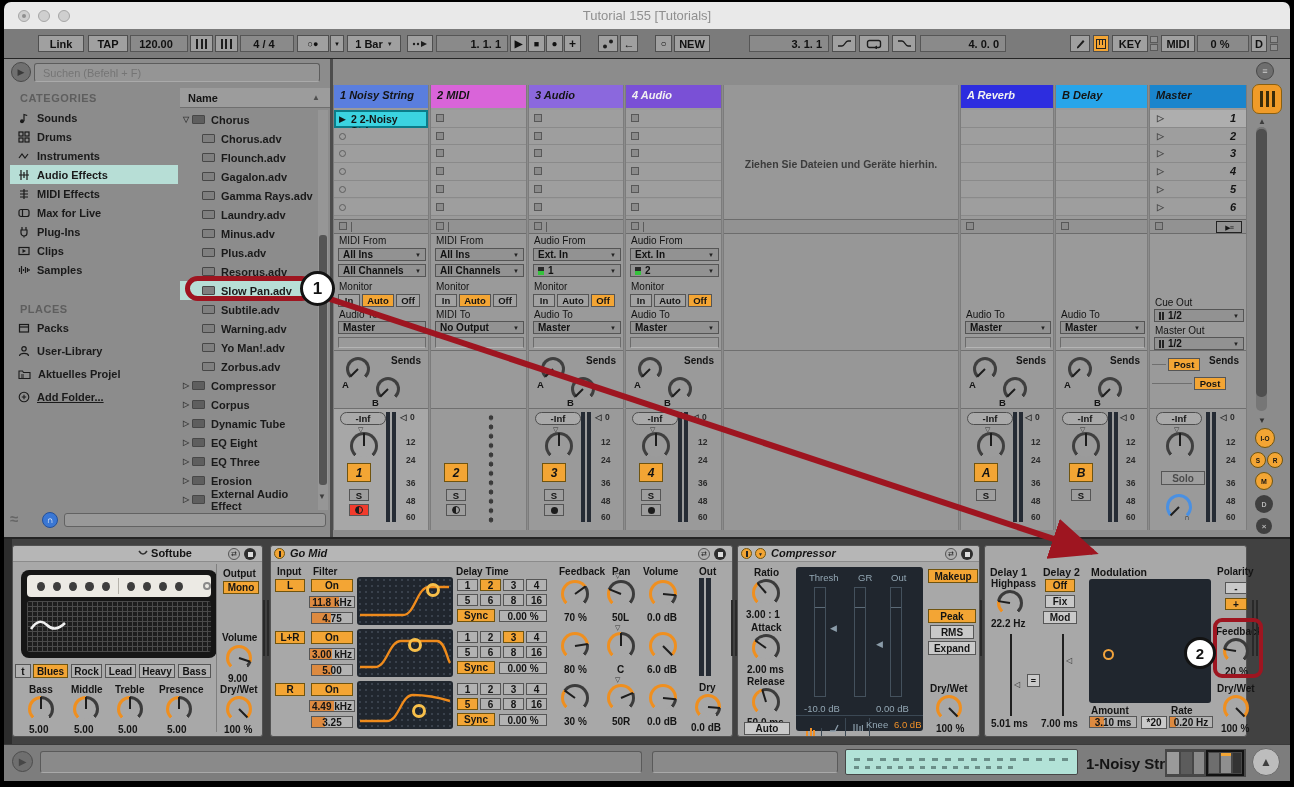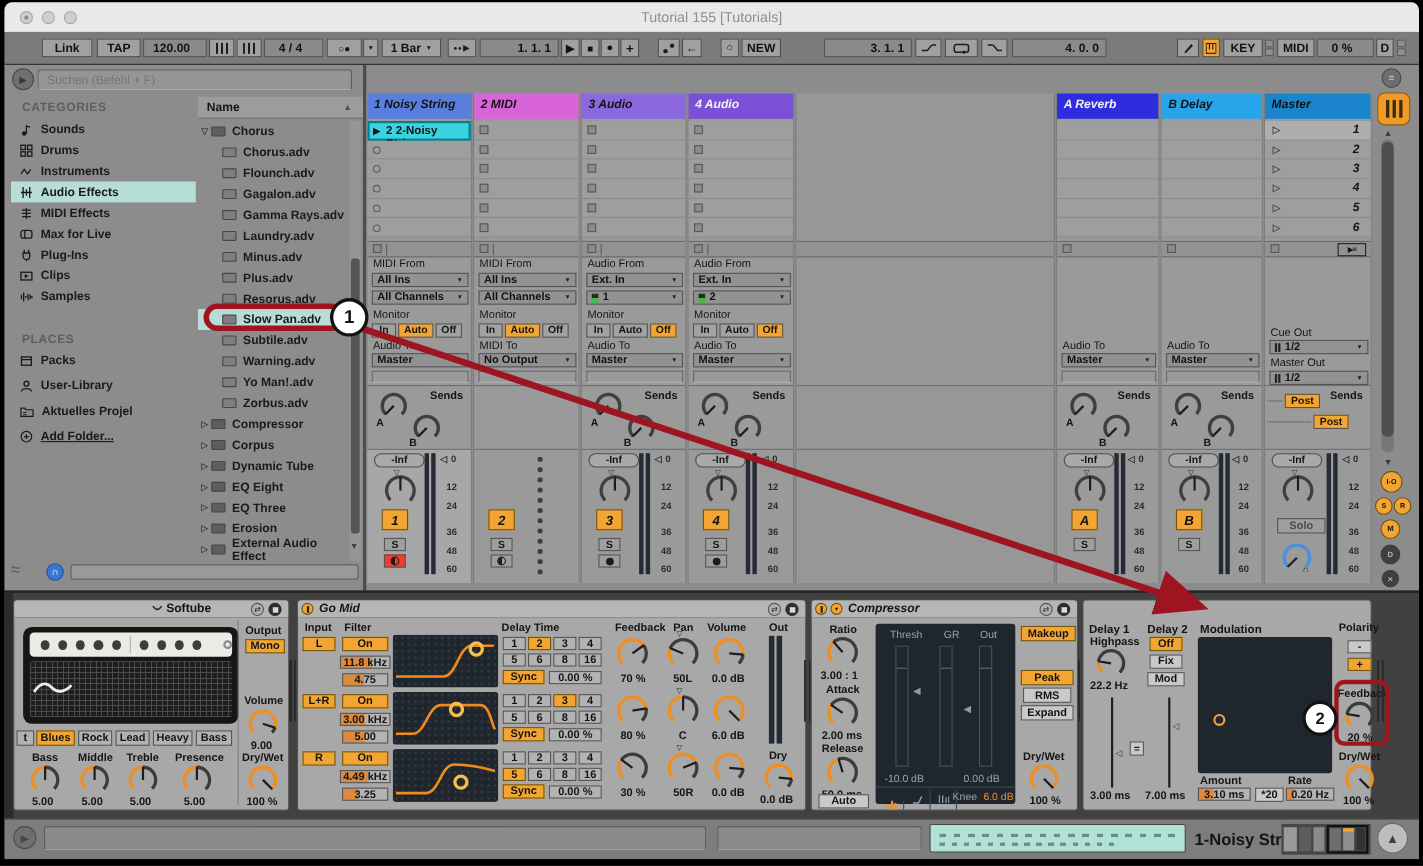--- a/index.html
+++ b/index.html
@@ -689,20 +689,23 @@
         <span class="sc" style="left:76px;top:3px">0</span>
       <span class="sc" style="left:72px;top:28px">12</span>
       <span class="sc" style="left:72px;top:46px">24</span>
       <span class="sc" style="left:72px;top:69px">36</span>
       <span class="sc" style="left:72px;top:87px">48</span>
       <span class="sc" style="left:72px;top:103px">60</span>
     </div>
   </div>
 
   <div class="col" style="left:723px;width:236px;background:#979797">
+    <div style="position:absolute;left:0;right:0;top:25px;height:107px;background:#989898;display:flex;align-items:center;justify-content:center">
+      <span style="font-size:10.5px;font-weight:bold;color:#3c3c3c">Ziehen Sie Dateien und Geräte hierhin.</span>
+    </div>
     <div class="stoprow"></div>
     <div class="sends"></div>
     <div class="mixer"></div>
   </div>
 
   <div class="col" style="left:960px;width:94px">
     <div class="chd" style="color: rgb(242, 242, 242); background-color: rgb(45, 45, 223);">A Reverb</div>
     <div class="srow" style="top:25px"></div>
     <div class="srow" style="top:42.7px"></div>
     <div class="srow" style="top:60.4px"></div>
@@ -1188,21 +1191,21 @@
   <div class="dev" style="left:984px;width:263px">
     <span class="dval" style="left:5px;top:20px;font-size:10.5px">Delay 1</span>
     <span class="dval" style="left:6px;top:32px">Highpass</span>
     <span class="knob" style="left:12px;top:44px;width:26px;height:26px;--f:54deg;--p:99deg">
         <b></b>
         <i></i>
       </span>
     <span class="dval" style="left:6px;top:72px">22.2 Hz</span>
     <div style="position:absolute;left:25px;top:88px;width:2px;height:82px;background:#1f1f1f"></div>
     <span style="position:absolute;left:29px;top:134px;font-size:8px;color:#333">◁</span>
-    <span class="dval" style="left:6px;top:172px">3.00 ms</span>
+    <span class="dval" style="left:6px;top:172px">5.01 ms</span>
     <span class="dval" style="left:58px;top:20px;font-size:10.5px">Delay 2</span>
     <div class="ybtn" style="left:60px;top:33px;width:30px;height:13px">Off</div>
     <div class="gbtn" style="left:60px;top:49px;width:30px;height:13px;background:#c9c9c9">Fix</div>
     <div class="gbtn" style="left:58px;top:65px;width:34px;height:13px;background:#c9c9c9">Mod</div>
     <div style="position:absolute;left:77px;top:88px;width:2px;height:82px;background:#1f1f1f"></div>
     <span style="position:absolute;left:81px;top:110px;font-size:8px;color:#333">◁</span>
     <div class="gbtn" style="left:42px;top:128px;width:13px;height:13px;background:#c9c9c9;font-size:9px">=</div>
     <span class="dval" style="left:56px;top:172px">7.00 ms</span>
     <span class="dval" style="left:106px;top:20px;font-size:10.5px">Modulation</span>
     <div class="disp" style="left:104px;top:33px;width:122px;height:124px;background-image:none">

